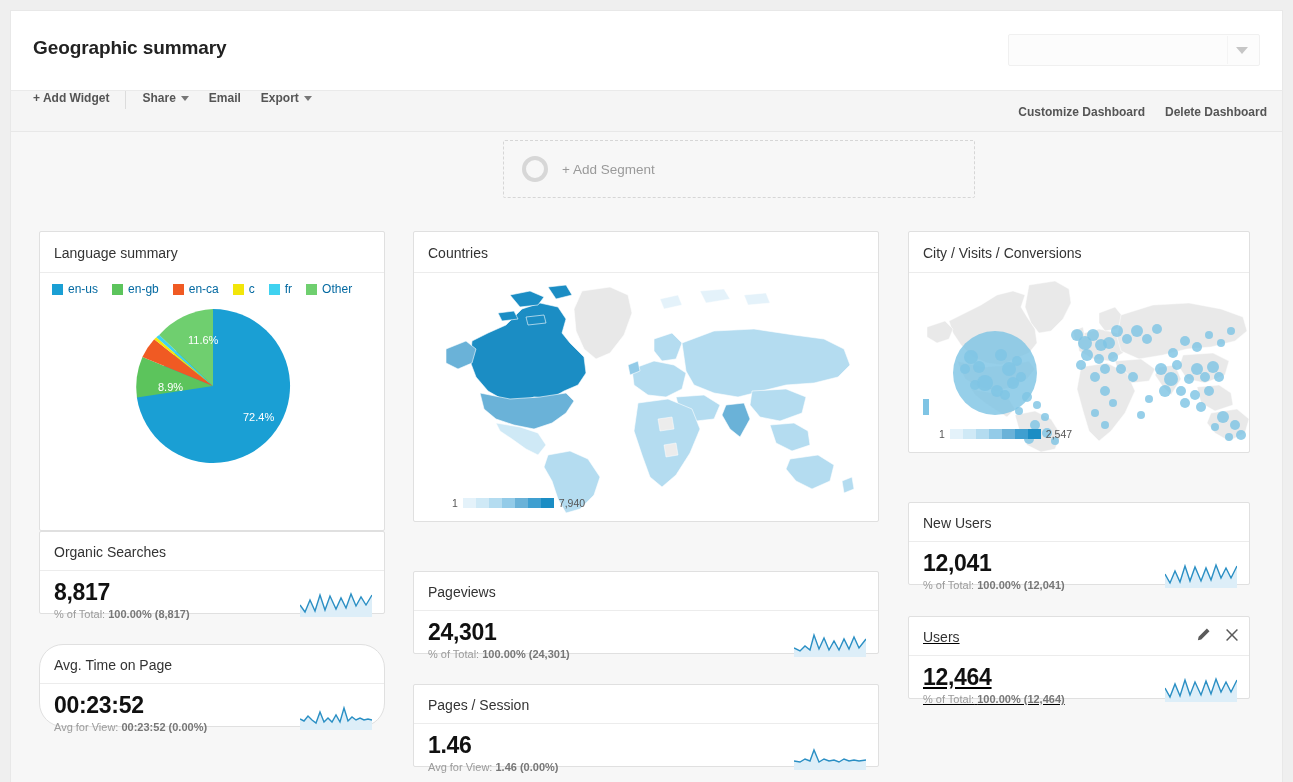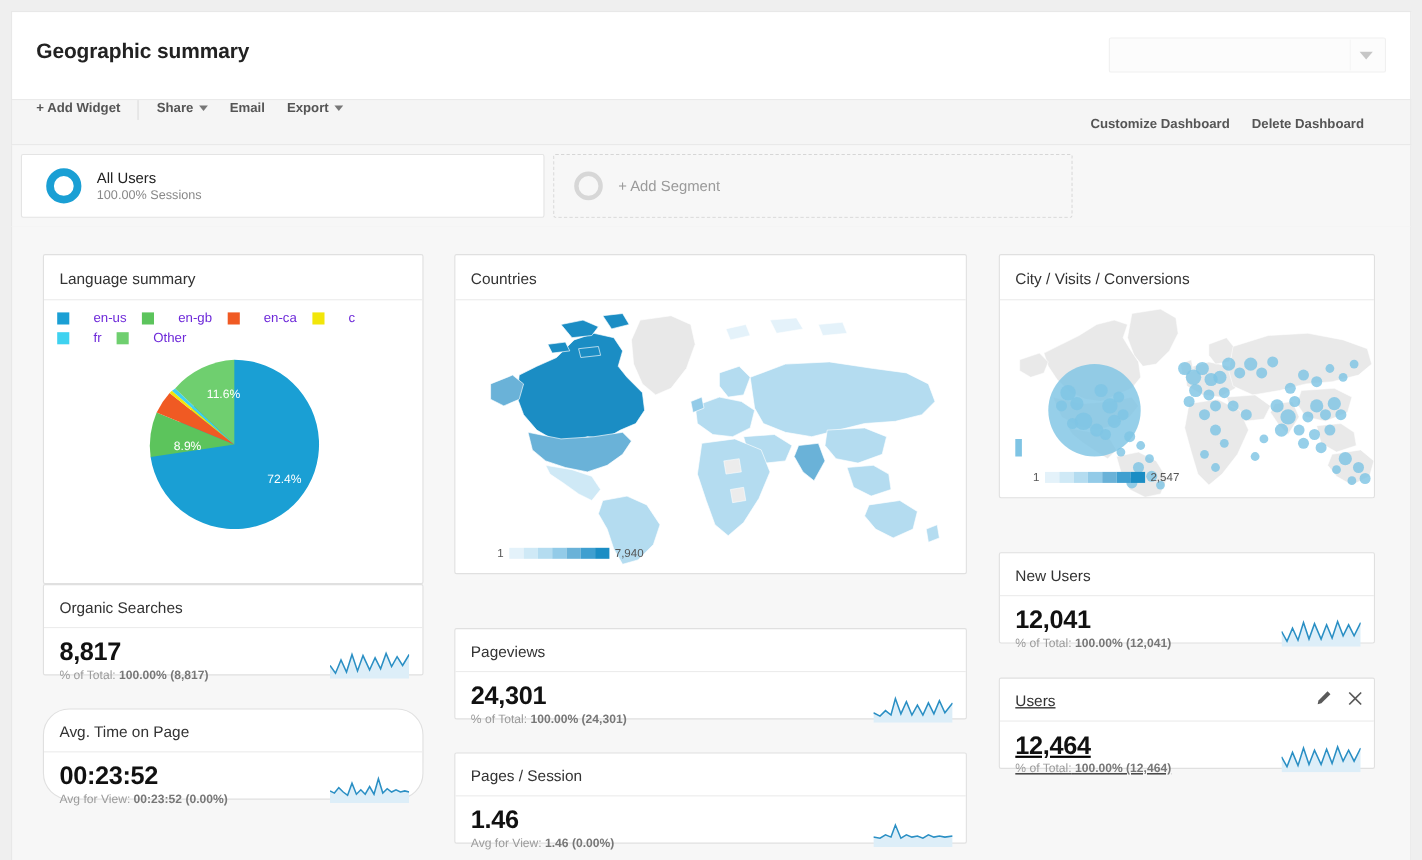--- a/index.html
+++ b/index.html
@@ -34,21 +34,21 @@
   .view-select .sep {
     position: absolute; right: 31px; top: 1px; bottom: 1px; width: 1px; background: #f4f4f4;
   }
 
   
   .toolbar {
     position: absolute; left: 10px; top: 90px; width: 1273px; height: 42px;
     background: #f5f5f5; border: 1px solid #e8e8e8; border-top: 1px solid #eaeaea;
   }
   .tb-left { position: absolute; left: 12px; top: 0; height: 42px; display: flex; align-items: flex-start; }
-  .tb-right { position: absolute; right: 32px; top: 0; height: 42px; display: flex; align-items: center; }
+  .tb-right { position: absolute; right: 5px; top: 0; height: 42px; display: flex; align-items: center; }
   .tb-item {
     font-size: 12px; font-weight: bold; color: #555; padding: 0 10px;
     cursor: pointer; display: flex; align-items: center; white-space: nowrap;
   }
   .tb-item .caret {
     margin-left: 5px; width: 0; height: 0;
     border-left: 4px solid transparent; border-right: 4px solid transparent;
     border-top: 5px solid #777;
   }
   .tb-div { width: 1px; height: 18px; background: #dcdcdc; margin: 0 6px; }
@@ -106,21 +106,21 @@
   
   .legend { position: absolute; display: flex; align-items: center; gap: 5px; }
   .legend .lval { font-size: 10.5px; color: #555; }
   .legend .bar { display: flex; height: 10px; }
   .legend .bar i { display: block; width: 13px; height: 10px; }
 
   .maparea { position: relative; overflow: hidden; }
 
   
   .pie-legend { display: flex; flex-wrap: wrap; padding: 9px 12px 0 12px; gap: 4px 14px; max-width: 330px; }
-  .pl-item { display: flex; align-items: center; gap: 22px; font-size: 12px; color: #6d28d9; }
+  .pl-item { display: flex; align-items: center; gap: 5px; font-size: 12px; color: #0369a1; }
   .pl-sw { width: 11px; height: 11px; flex: none; }
 </style>
 </head>
 <body>
 
 <div class="app">
 
   <div class="header">
     <div class="page-title">Geographic summary</div>
     <div class="view-select">
@@ -152,27 +152,20 @@
       <div class="tb-item">
         <span>Customize Dashboard</span>
       </div>
       <div class="tb-item">
         <span>Delete Dashboard</span>
       </div>
     </div>
   </div>
 
   <div class="segbar">
-    <div class="seg-card">
-      <div class="donut"></div>
-      <div class="seg-txt">
-        <div class="seg-name">All Users</div>
-        <div class="seg-sub">100.00% Sessions</div>
-      </div>
-    </div>
     <div class="seg-add">
       <div class="donut grey"></div>
       <div class="seg-add-label">+ Add Segment</div>
     </div>
   </div>
 
   <div class="body">
 
     <div class="widget" style="left:28px; top:25px; width:346px; height:300px;">
       <div class="w-title">Language summary</div>

